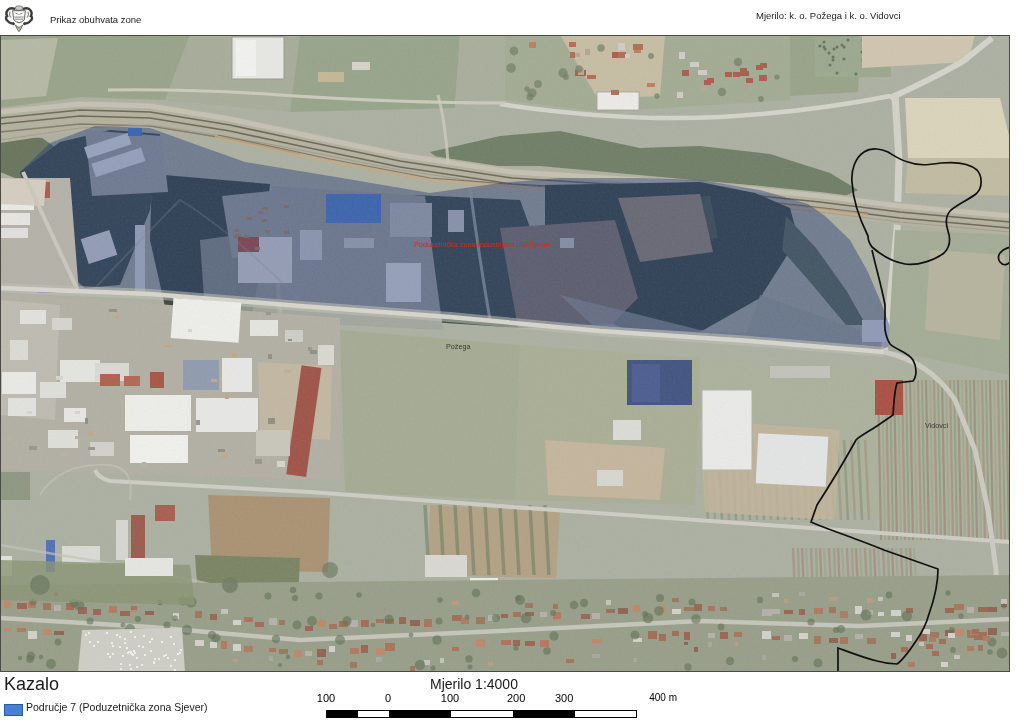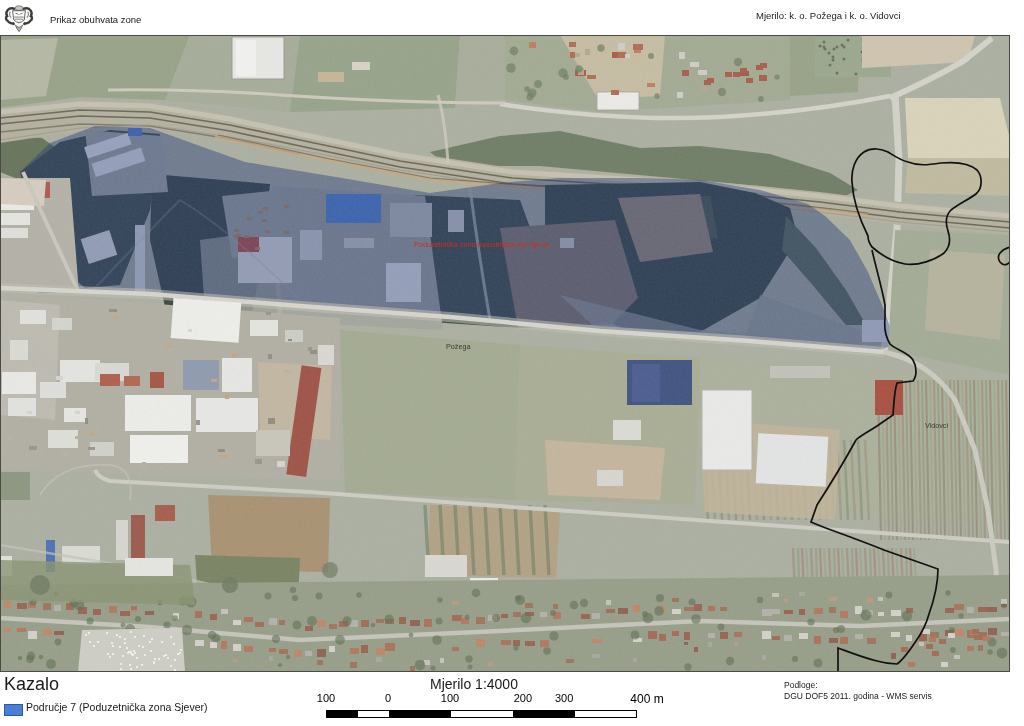--- a/index.html
+++ b/index.html
@@ -735,21 +735,20 @@
 </svg>
 <div class="t" style="left:50px;top:14px;font-size:9.5px">Prikaz obuhvata zone</div>
 <div class="t" style="left:756px;top:10px;font-size:9.5px">Mjerilo: k. o. Požega i k. o. Vidovci</div>
 <div class="t" style="left:4px;top:674px;font-size:18px">Kazalo</div>
 <div style="position:absolute;left:4px;top:704px;width:17px;height:10px;background:#4a7fd4;border:1px solid #2a5aa0"></div>
 <div class="t" style="left:26px;top:701px;font-size:10.5px">Područje 7 (Poduzetnička zona Sjever)</div>
 <div class="t" style="left:430px;top:676px;font-size:14px">Mjerilo 1:4000</div>
 <div style="position:absolute;left:306px;top:692px;width:40px;text-align:center;font-size:11px;color:#000">100</div>
     <div style="position:absolute;left:368px;top:692px;width:40px;text-align:center;font-size:11px;color:#000">0</div>
     <div style="position:absolute;left:430px;top:692px;width:40px;text-align:center;font-size:11px;color:#000">100</div>
-    <div style="position:absolute;left:492px;top:692px;width:40px;text-align:right;font-size:11px;color:#000">200</div>
+    <div style="position:absolute;left:507px;top:692px;width:40px;text-align:left;font-size:11px;color:#000">200</div>
     <div style="position:absolute;left:555px;top:692px;width:40px;text-align:left;font-size:11px;color:#000">300</div>
-    <div style="position:absolute;left:617px;top:692px;width:60px;text-align:center;font-size:12px;color:#000">400 m</div>
+    <div style="position:absolute;left:617px;top:692px;width:60px;text-align:right;font-size:10px;color:#000">400 m</div>
 <div style="position:absolute;left:326px;top:710px;width:311px;height:8px;border:1px solid #000;box-sizing:border-box;background:#fff">
 <div style="position:absolute;left:0;top:0;width:31px;height:6px;background:#000"></div>
 <div style="position:absolute;left:62px;top:0;width:62px;height:6px;background:#000"></div>
 <div style="position:absolute;left:186px;top:0;width:62px;height:6px;background:#000"></div>
 </div>
-<div class="t" style="left:784px;top:680px;font-size:8.5px;line-height:11px">Podloge:<br>DGU DOF5 2011. godina - WMS servis</div>
 </div>
 </body></html>

